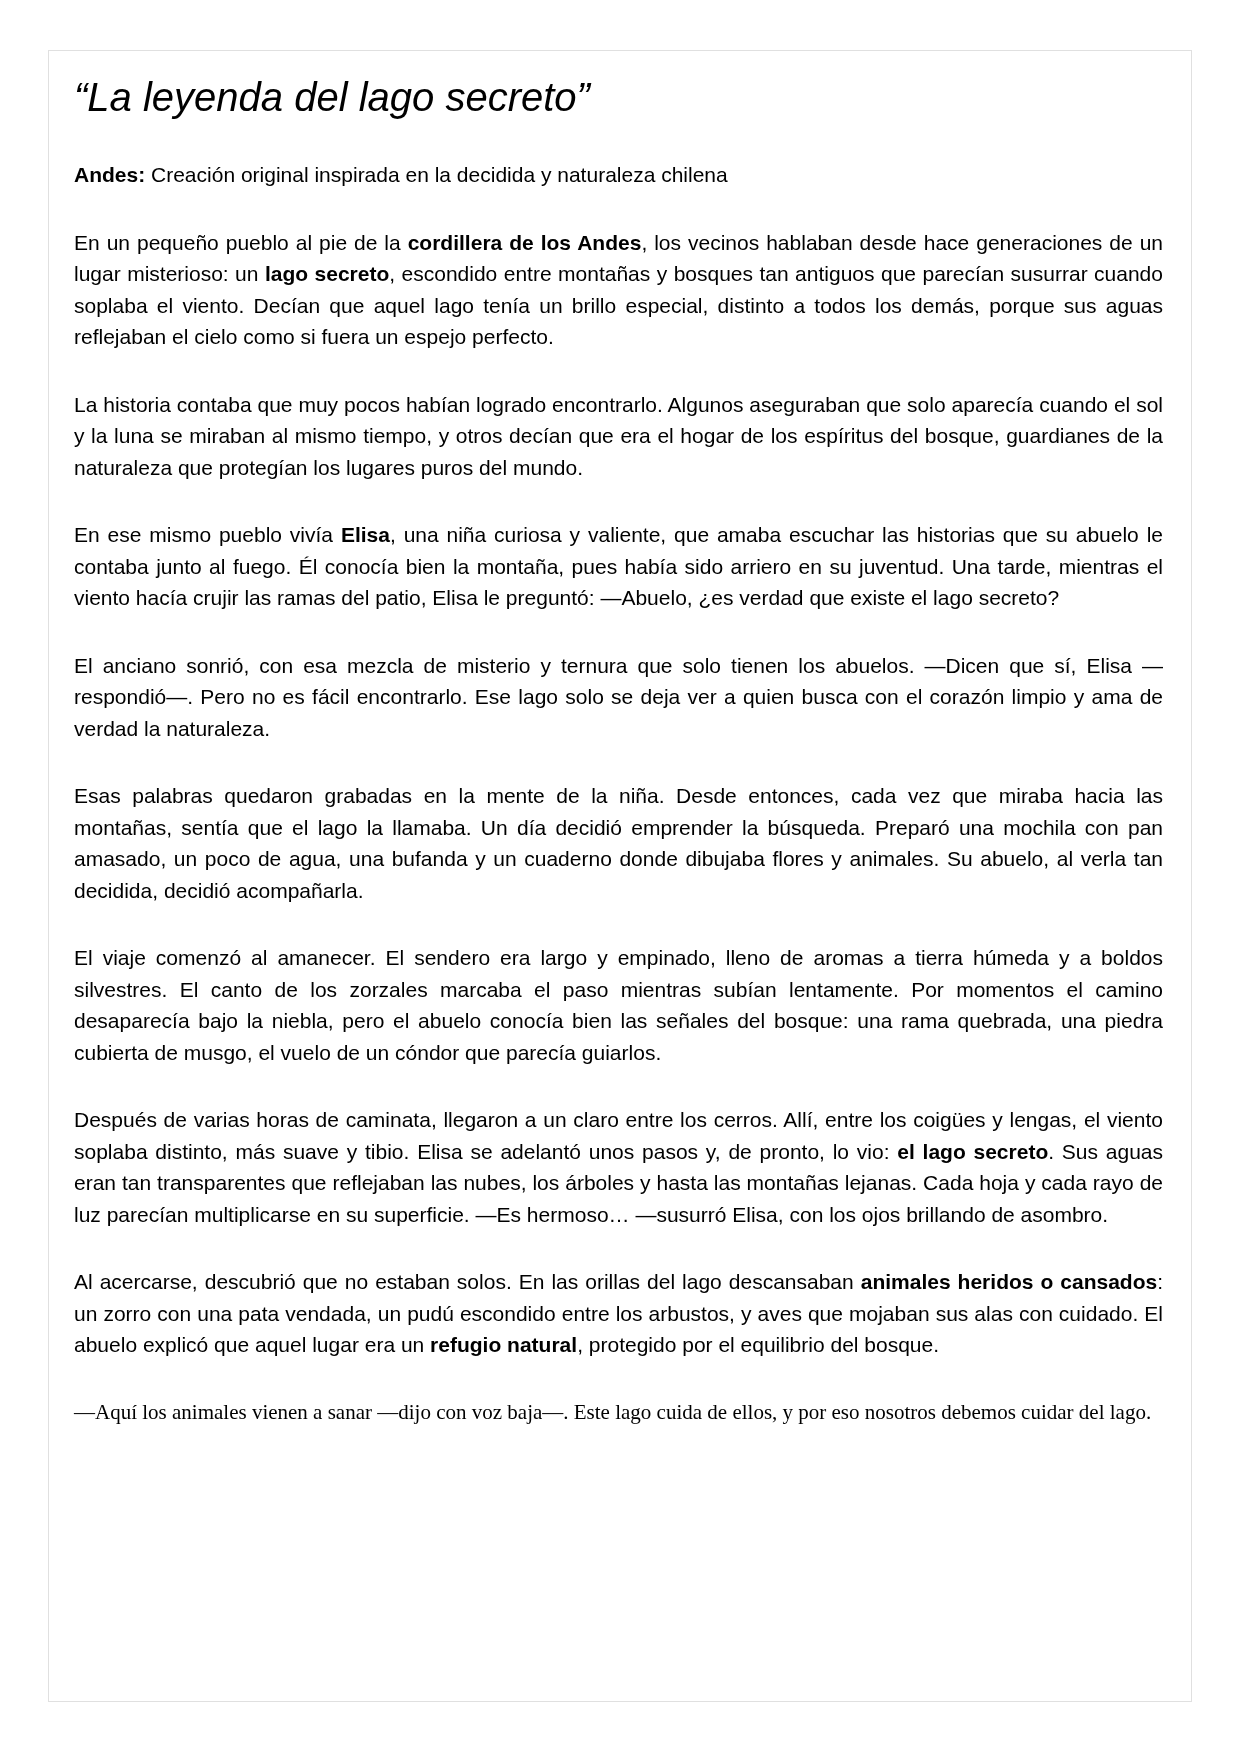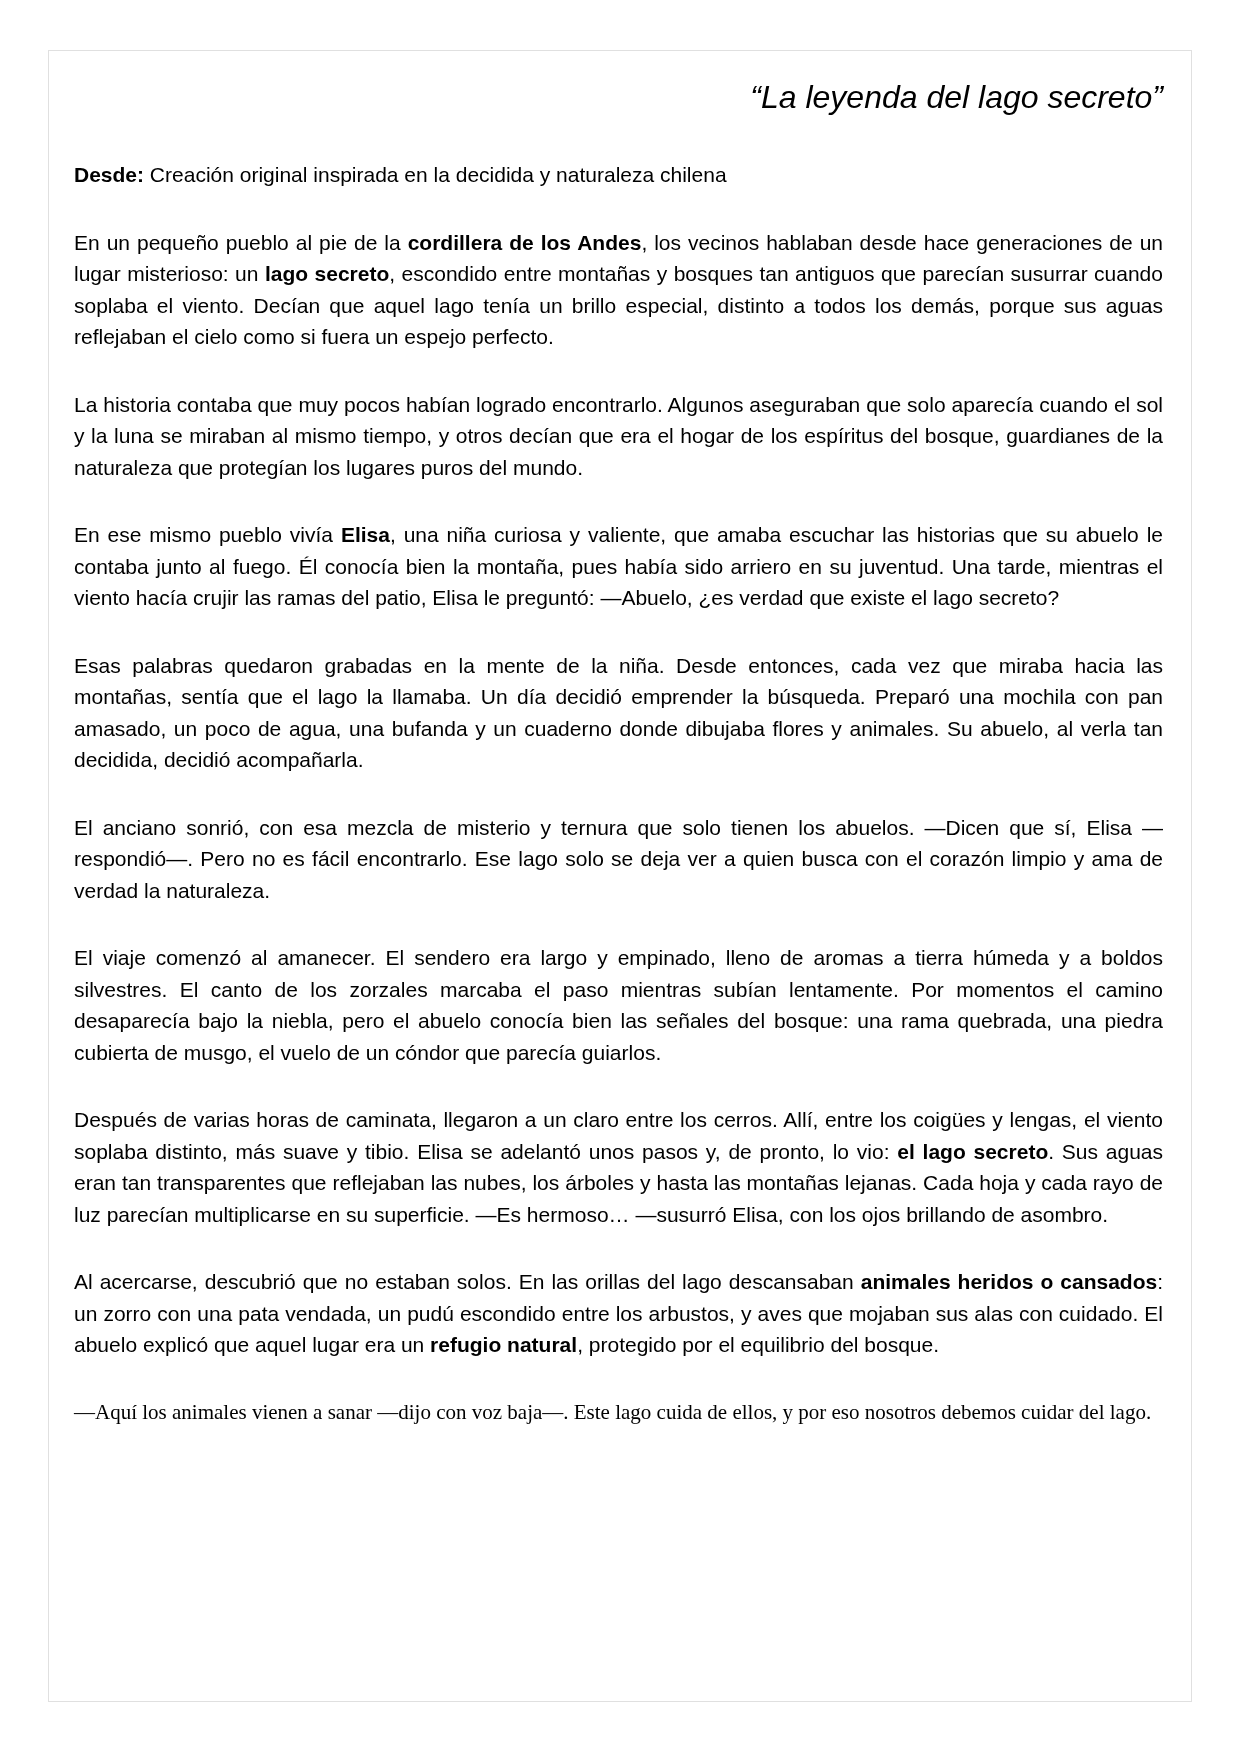--- a/index.html
+++ b/index.html
@@ -23,47 +23,47 @@
     width: 1144px;
     height: 1652px;
     box-sizing: border-box;
     background: #ffffff;
     border: 1px solid #e0e0e0;
     padding: 24px 28px 0 25px;
   }
   .title {
     font-style: italic;
     font-weight: 400;
-    font-size: 32px;
+    font-size: 40px;
     line-height: 44px;
-    text-align: right;
+    text-align: left;
     margin: 0 0 40px 0;
     letter-spacing: 0px;
   }
   .para {
     font-size: 21px;
     line-height: 31.5px;
     text-align: justify;
     margin: 0 0 36px 0;
   }
   .para strong { font-weight: 700; }
   .para:last-child { margin-bottom: 16px; font-family: Liberation Serif, serif; }
 </style>
 </head>
 <body>
 
 <div class="canvas">
   <div class="page">
     <h1 class="title">“La leyenda del lago secreto”</h1>
     <div>
-        <p class="para"><strong>Desde:</strong><span> Creación original inspirada en la decidida y naturaleza chilena</span></p>
+        <p class="para"><strong>Andes:</strong><span> Creación original inspirada en la decidida y naturaleza chilena</span></p>
         <p class="para"><span>En un pequeño pueblo al pie de la </span><strong>cordillera de los Andes</strong><span>, los vecinos hablaban desde hace generaciones de un lugar misterioso: un </span><strong>lago secreto</strong><span>, escondido entre montañas y bosques tan antiguos que parecían susurrar cuando soplaba el viento. Decían que aquel lago tenía un brillo especial, distinto a todos los demás, porque sus aguas reflejaban el cielo como si fuera un espejo perfecto.</span></p>
         <p class="para"><span>La historia contaba que muy pocos habían logrado encontrarlo. Algunos aseguraban que solo aparecía cuando el sol y la luna se miraban al mismo tiempo, y otros decían que era el hogar de los espíritus del bosque, guardianes de la naturaleza que protegían los lugares puros del mundo.</span></p>
         <p class="para"><span>En ese mismo pueblo vivía </span><strong>Elisa</strong><span>, una niña curiosa y valiente, que amaba escuchar las historias que su abuelo le contaba junto al fuego. Él conocía bien la montaña, pues había sido arriero en su juventud. Una tarde, mientras el viento hacía crujir las ramas del patio, Elisa le preguntó: —Abuelo, ¿es verdad que existe el lago secreto?</span></p>
+        <p class="para"><span>El anciano sonrió, con esa mezcla de misterio y ternura que solo tienen los abuelos. —Dicen que sí, Elisa —respondió—. Pero no es fácil encontrarlo. Ese lago solo se deja ver a quien busca con el corazón limpio y ama de verdad la naturaleza.</span></p>
         <p class="para"><span>Esas palabras quedaron grabadas en la mente de la niña. Desde entonces, cada vez que miraba hacia las montañas, sentía que el lago la llamaba. Un día decidió emprender la búsqueda. Preparó una mochila con pan amasado, un poco de agua, una bufanda y un cuaderno donde dibujaba flores y animales. Su abuelo, al verla tan decidida, decidió acompañarla.</span></p>
-        <p class="para"><span>El anciano sonrió, con esa mezcla de misterio y ternura que solo tienen los abuelos. —Dicen que sí, Elisa —respondió—. Pero no es fácil encontrarlo. Ese lago solo se deja ver a quien busca con el corazón limpio y ama de verdad la naturaleza.</span></p>
         <p class="para"><span>El viaje comenzó al amanecer. El sendero era largo y empinado, lleno de aromas a tierra húmeda y a boldos silvestres. El canto de los zorzales marcaba el paso mientras subían lentamente. Por momentos el camino desaparecía bajo la niebla, pero el abuelo conocía bien las señales del bosque: una rama quebrada, una piedra cubierta de musgo, el vuelo de un cóndor que parecía guiarlos.</span></p>
         <p class="para"><span>Después de varias horas de caminata, llegaron a un claro entre los cerros. Allí, entre los coigües y lengas, el viento soplaba distinto, más suave y tibio. Elisa se adelantó unos pasos y, de pronto, lo vio: </span><strong>el lago secreto</strong><span>. Sus aguas eran tan transparentes que reflejaban las nubes, los árboles y hasta las montañas lejanas. Cada hoja y cada rayo de luz parecían multiplicarse en su superficie. —Es hermoso… —susurró Elisa, con los ojos brillando de asombro.</span></p>
         <p class="para"><span>Al acercarse, descubrió que no estaban solos. En las orillas del lago descansaban </span><strong>animales heridos o cansados</strong><span>: un zorro con una pata vendada, un pudú escondido entre los arbustos, y aves que mojaban sus alas con cuidado. El abuelo explicó que aquel lugar era un </span><strong>refugio natural</strong><span>, protegido por el equilibrio del bosque.</span></p>
         <p class="para"><span>—Aquí los animales vienen a sanar —dijo con voz baja—. Este lago cuida de ellos, y por eso nosotros debemos cuidar del lago.</span></p>
       </div>
   </div>
 </div>
 
 </body></html>

